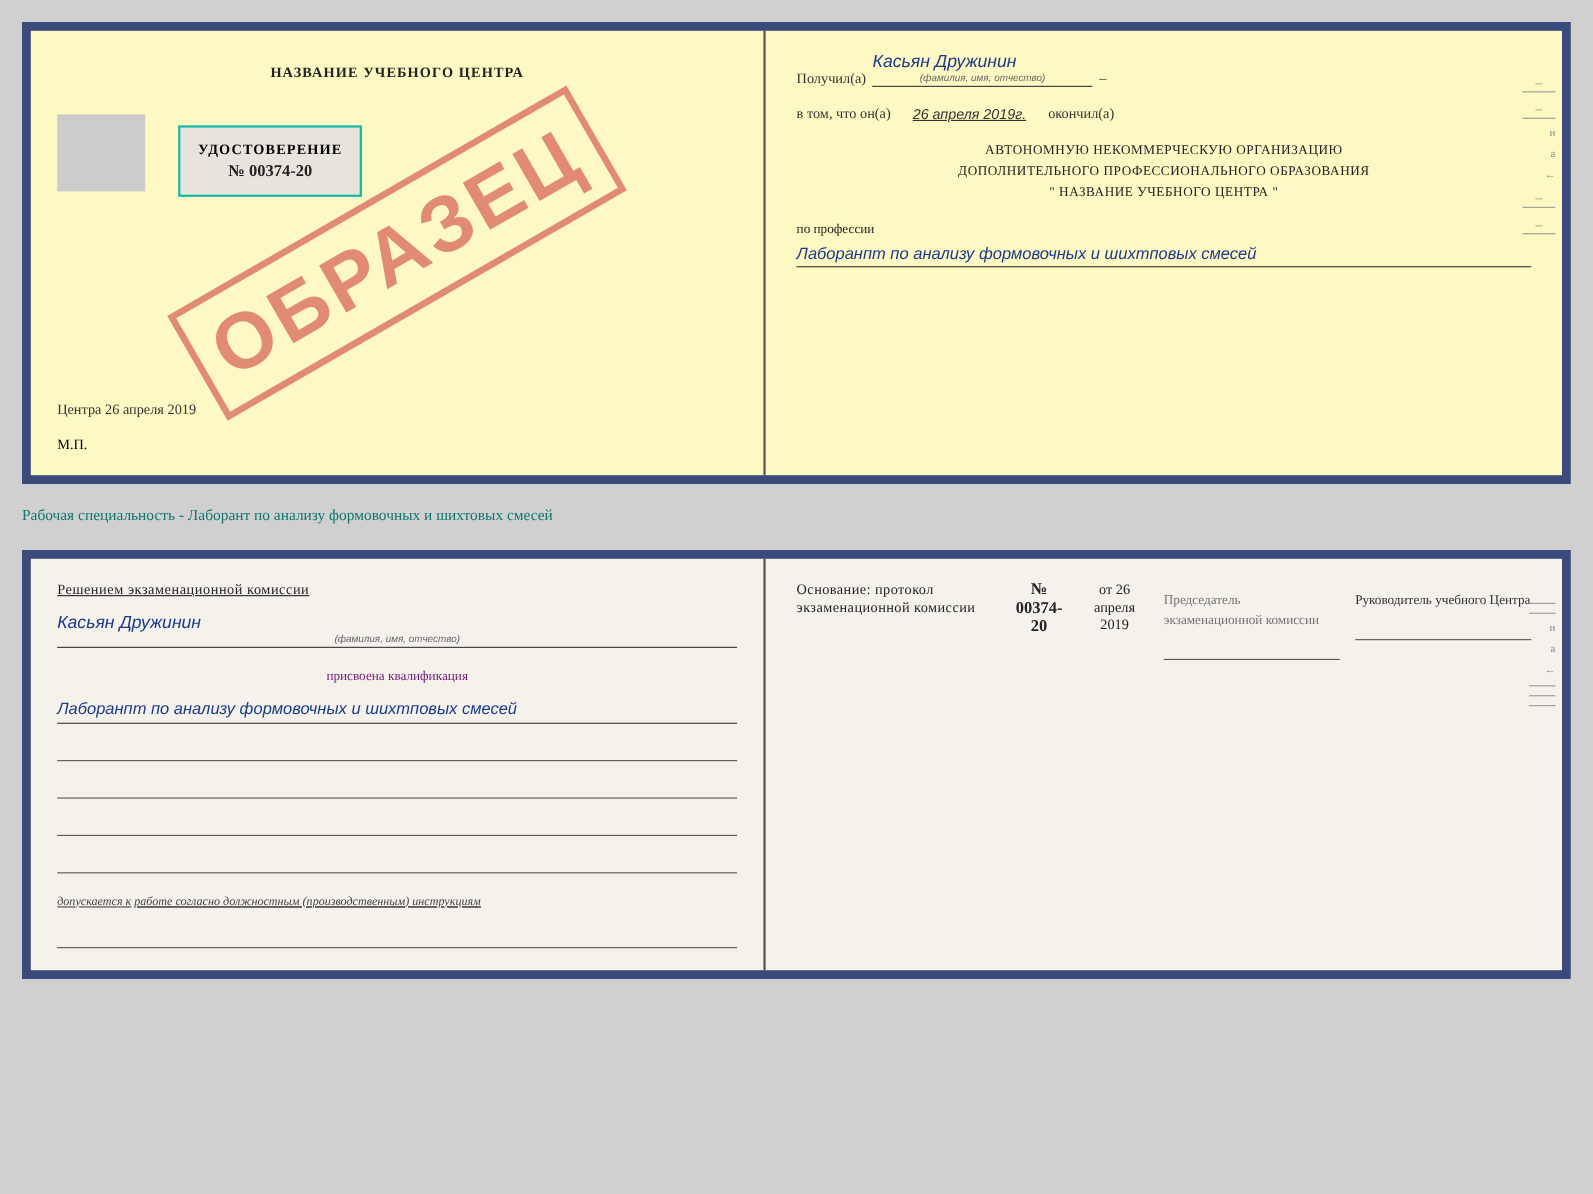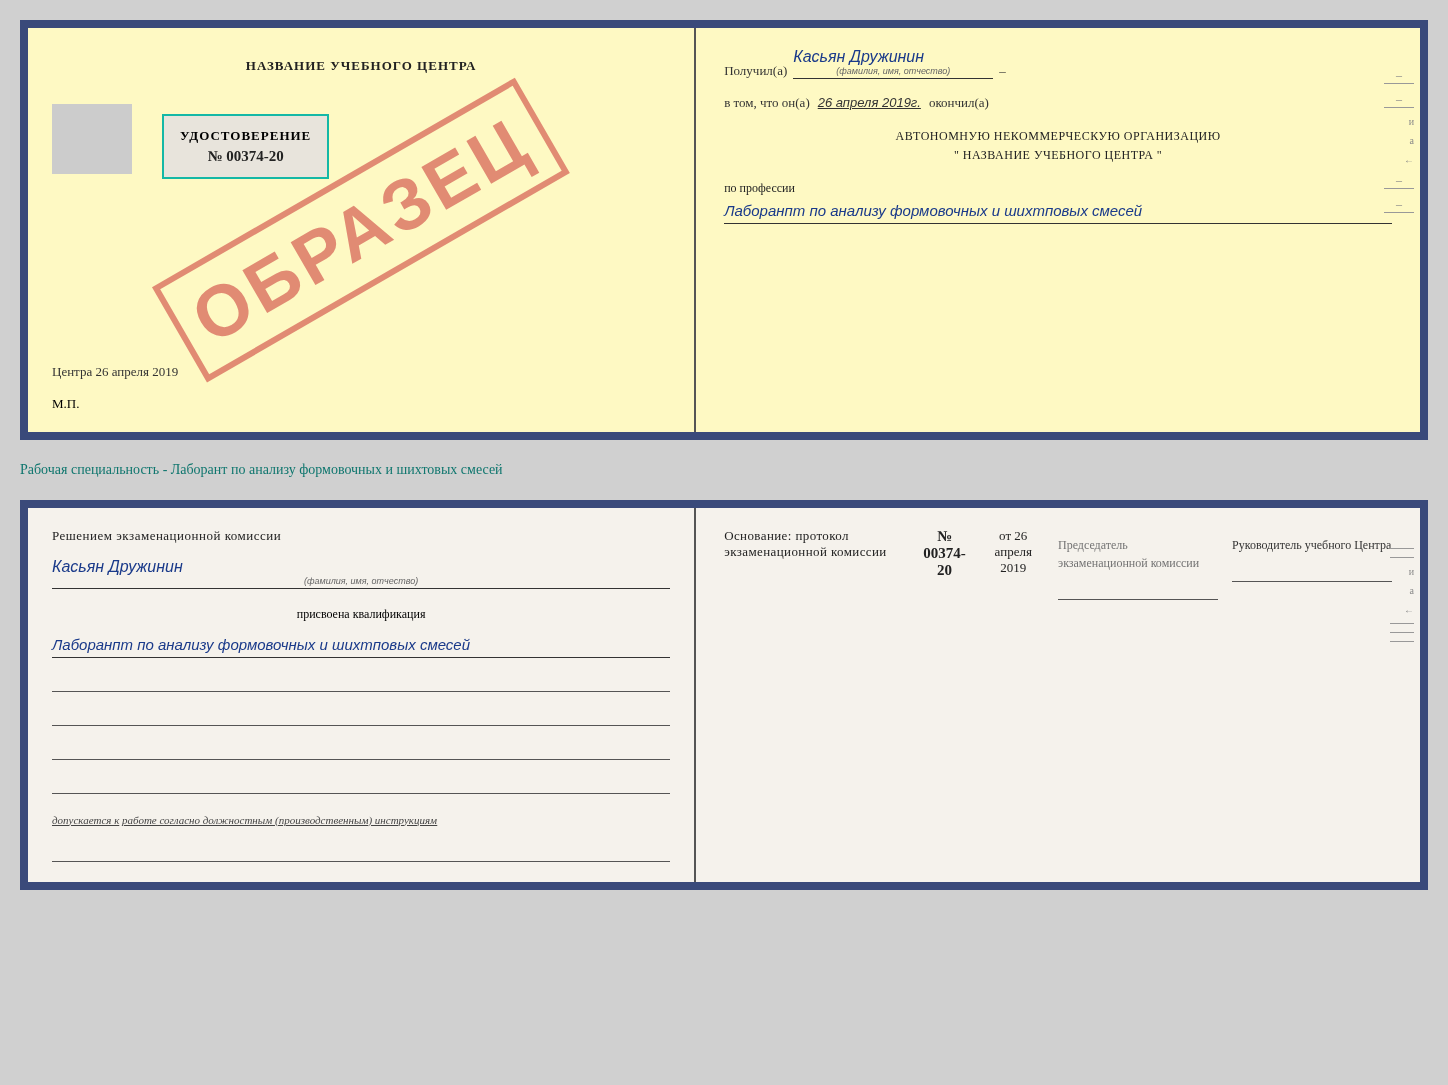--- a/index.html
+++ b/index.html
@@ -136,22 +136,22 @@
       font-size: 9px;
       color: #666;
       display: block;
       text-align: center;
     }
 
     .date-line {
       font-size: 13px;
       color: #333;
       display: flex;
-      align-items: flex-start;
-      gap: 8px;
+      align-items: center;
+      gap: 20px;
     }
 
     .date-value {
       font-family: 'Segoe UI', Arial, sans-serif;
       font-size: 13px;
       font-style: italic;
       text-decoration: underline;
       color: #333;
     }
 
@@ -244,35 +244,36 @@
       display: flex;
       gap: 14px;
       position: relative;
     }
 
     .section-title {
       font-size: 13px;
       color: #222;
       font-family: 'Times New Roman', Times, serif;
       letter-spacing: 0.5px;
+      text-decoration: underline;
     }
 
     .name-field {
       font-family: 'Segoe UI', Arial, sans-serif;
       font-size: 16px;
       color: #1a3a8a;
       font-style: italic;
       border-bottom: 1px solid #333;
       padding-bottom: 2px;
       margin-top: 4px;
     }
 
     .qualification-label {
       font-size: 12px;
-      color: #000000;
+      color: #701a75;
       text-align: center;
       margin-top: 8px;
     }
 
     .qualification-value {
       font-family: 'Segoe UI', Arial, sans-serif;
       font-size: 15px;
       color: #1a3a8a;
       font-style: italic;
       border-bottom: 1px solid #333;
@@ -413,20 +414,21 @@
       </div>
 
       <div class="date-line">
         <span>в том, что он(а)</span>
         <span class="date-value">26 апреля 2019г.</span>
         <span class="okoncil-label">окончил(а)</span>
       </div>
 
       <div class="org-block">
         <div class="org-name">АВТОНОМНУЮ НЕКОММЕРЧЕСКУЮ ОРГАНИЗАЦИЮ</div>
+        <div class="org-name">ДОПОЛНИТЕЛЬНОГО ПРОФЕССИОНАЛЬНОГО ОБРАЗОВАНИЯ</div>
         <div class="org-name">
           <span>"</span>
           <span>НАЗВАНИЕ УЧЕБНОГО ЦЕНТРА</span>
           <span>"</span>
         </div>
       </div>
 
       <div class="profession-block">
         <span class="profession-label">по профессии</span>
         <span class="profession-value">Лаборанпт по анализу формовочных и шихтповых смесей</span>

